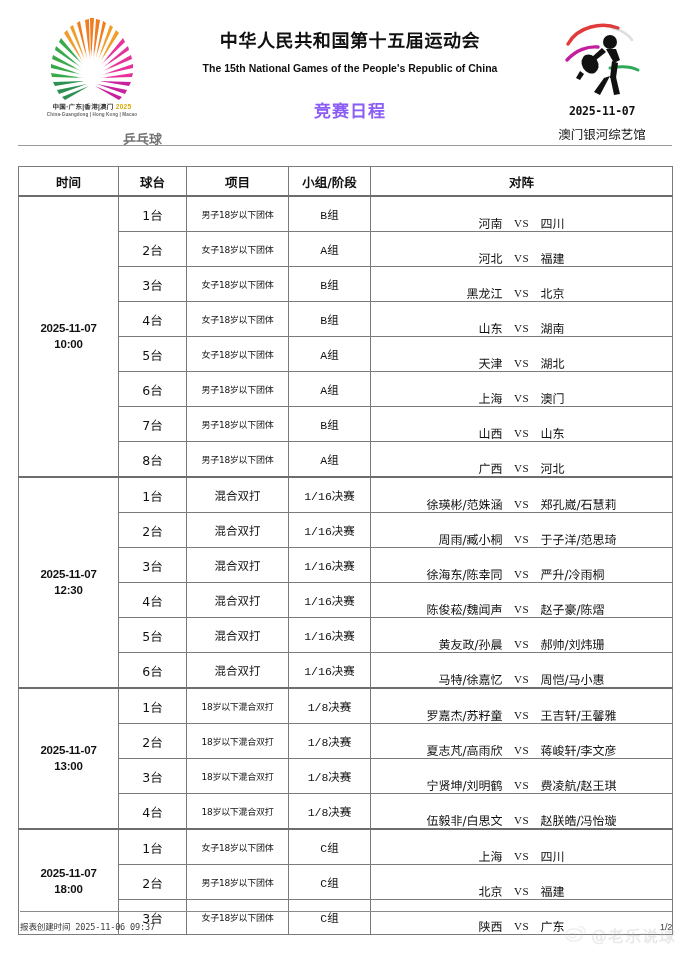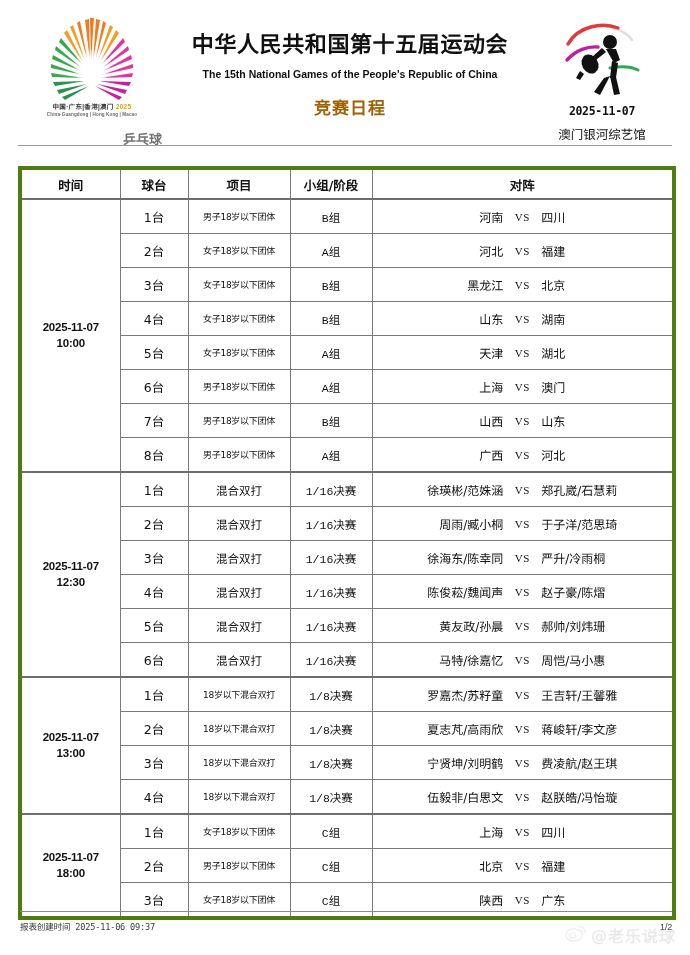--- a/index.html
+++ b/index.html
@@ -65,40 +65,40 @@
   }
 
   .title-block {
     position: absolute;
     left: 160px;
     top: 26px;
     width: 380px;
     text-align: center;
   }
   .title-cn {
-    font-size: 22px;
+    font-size: 18px;
     font-weight: bold;
     letter-spacing: 0.6px;
     color: #111;
     font-family: "DejaVu Sans", "Liberation Sans", sans-serif;
     white-space: nowrap;
   }
   .title-en {
     font-size: 10.5px;
     font-weight: bold;
     color: #111;
     margin-top: 10px;
     white-space: nowrap;
     font-family: "Liberation Sans", sans-serif;
   }
   .title-sub {
     font-size: 17px;
     font-weight: bold;
-    color: #a16207;
-    margin-top: 14px;
+    color: #8b5cf6;
+    margin-top: 23px;
     letter-spacing: 1px;
     font-family: "DejaVu Sans", "Liberation Sans", sans-serif;
   }
 
   .venue-block {
     position: absolute;
     right: 18px;
     top: 16px;
     width: 140px;
     text-align: center;
@@ -194,20 +194,21 @@
     font-family: "DejaVu Sans", "Liberation Sans", sans-serif;
   }
   tr.srow td { height: 33px; }
 
   .match-inner {
     display: flex;
     align-items: center;
     justify-content: center;
     gap: 0;
     white-space: nowrap;
+    margin-top: 17px;
   }
   .m-home {
     display: inline-block;
     text-align: right;
     min-width: 86px;
     padding-right: 8px;
   }
   .m-vs {
     display: inline-block;
     font-size: 11px;
@@ -218,21 +219,21 @@
   }
   .m-away {
     display: inline-block;
     text-align: left;
     min-width: 86px;
     padding-left: 8px;
   }
 
   
   tr.block-start > td { border-top: 2px solid #6d6d6d; }
-  table.sched { border: 4px solid #4d7c0f; }
+  table.sched { border: 1px solid #4d7c0f; }
 
   
   .footer-rule {
     position: absolute;
     left: 20px;
     right: 18px;
     bottom: 43px;
     height: 1px;
     background: #8a8a8a;
   }

